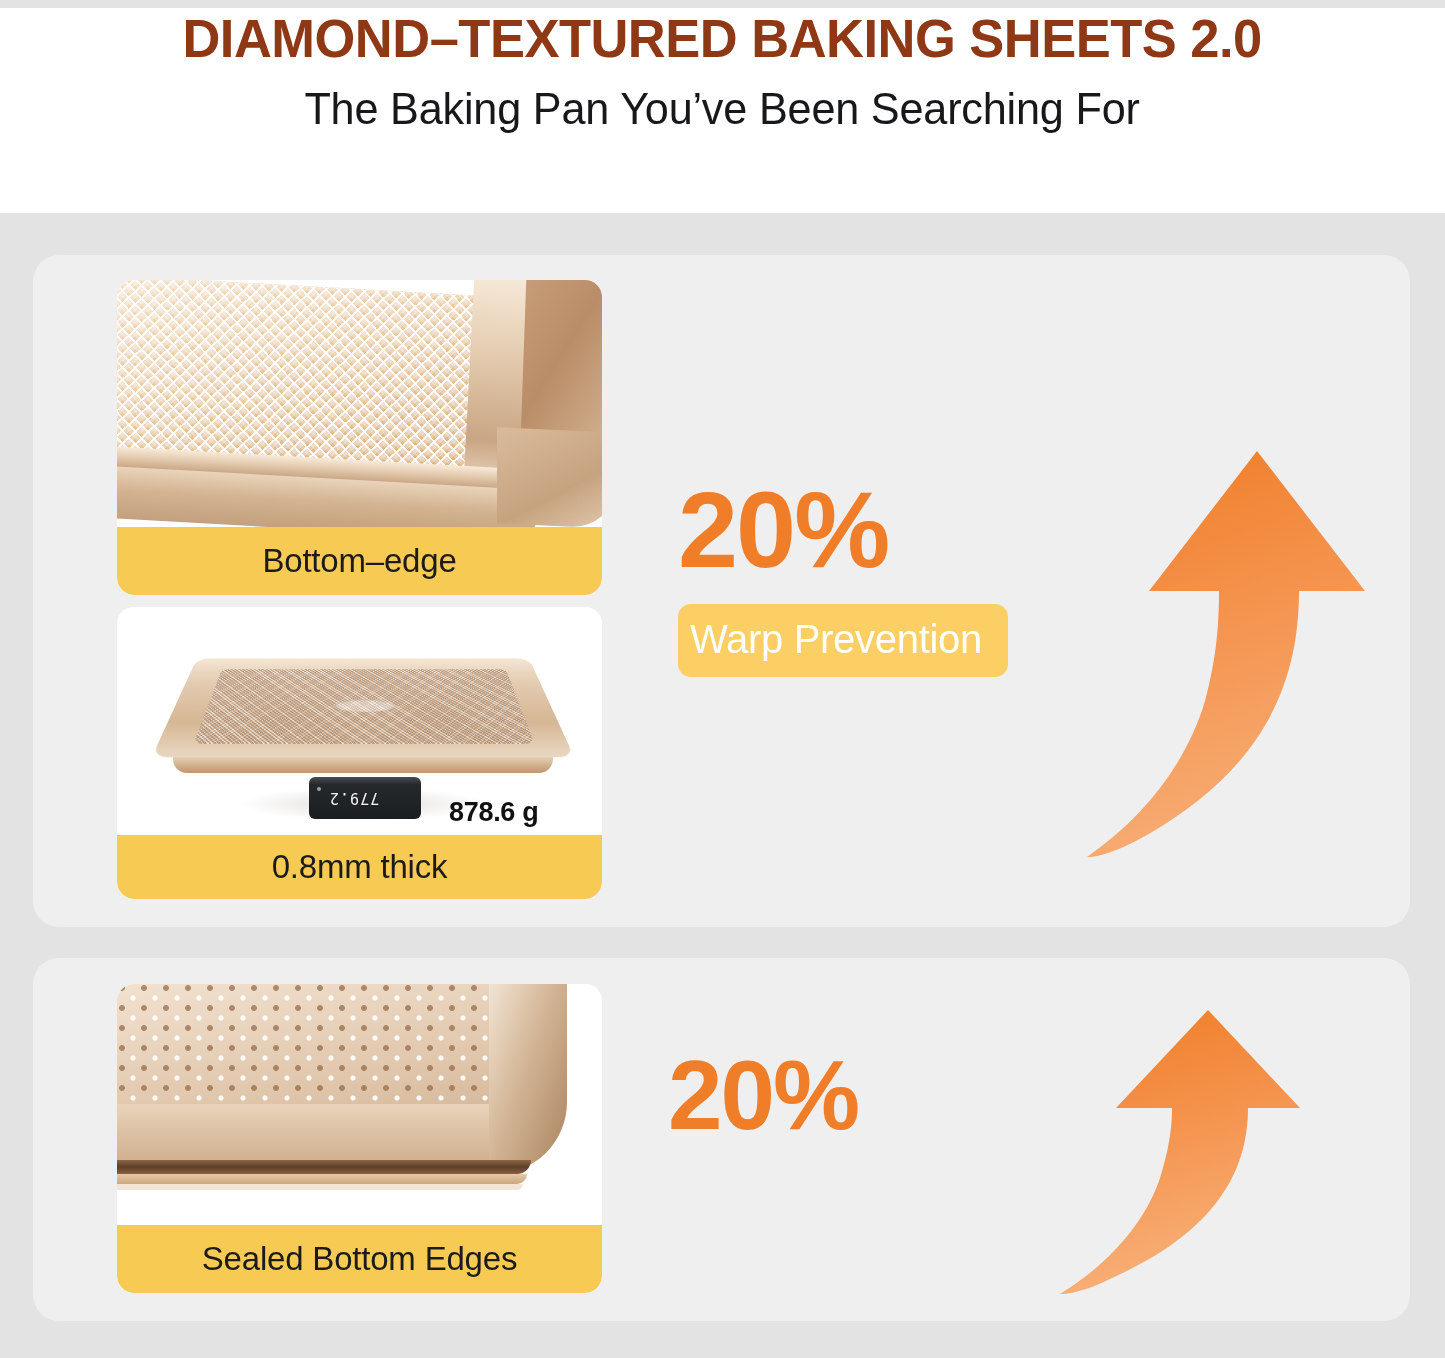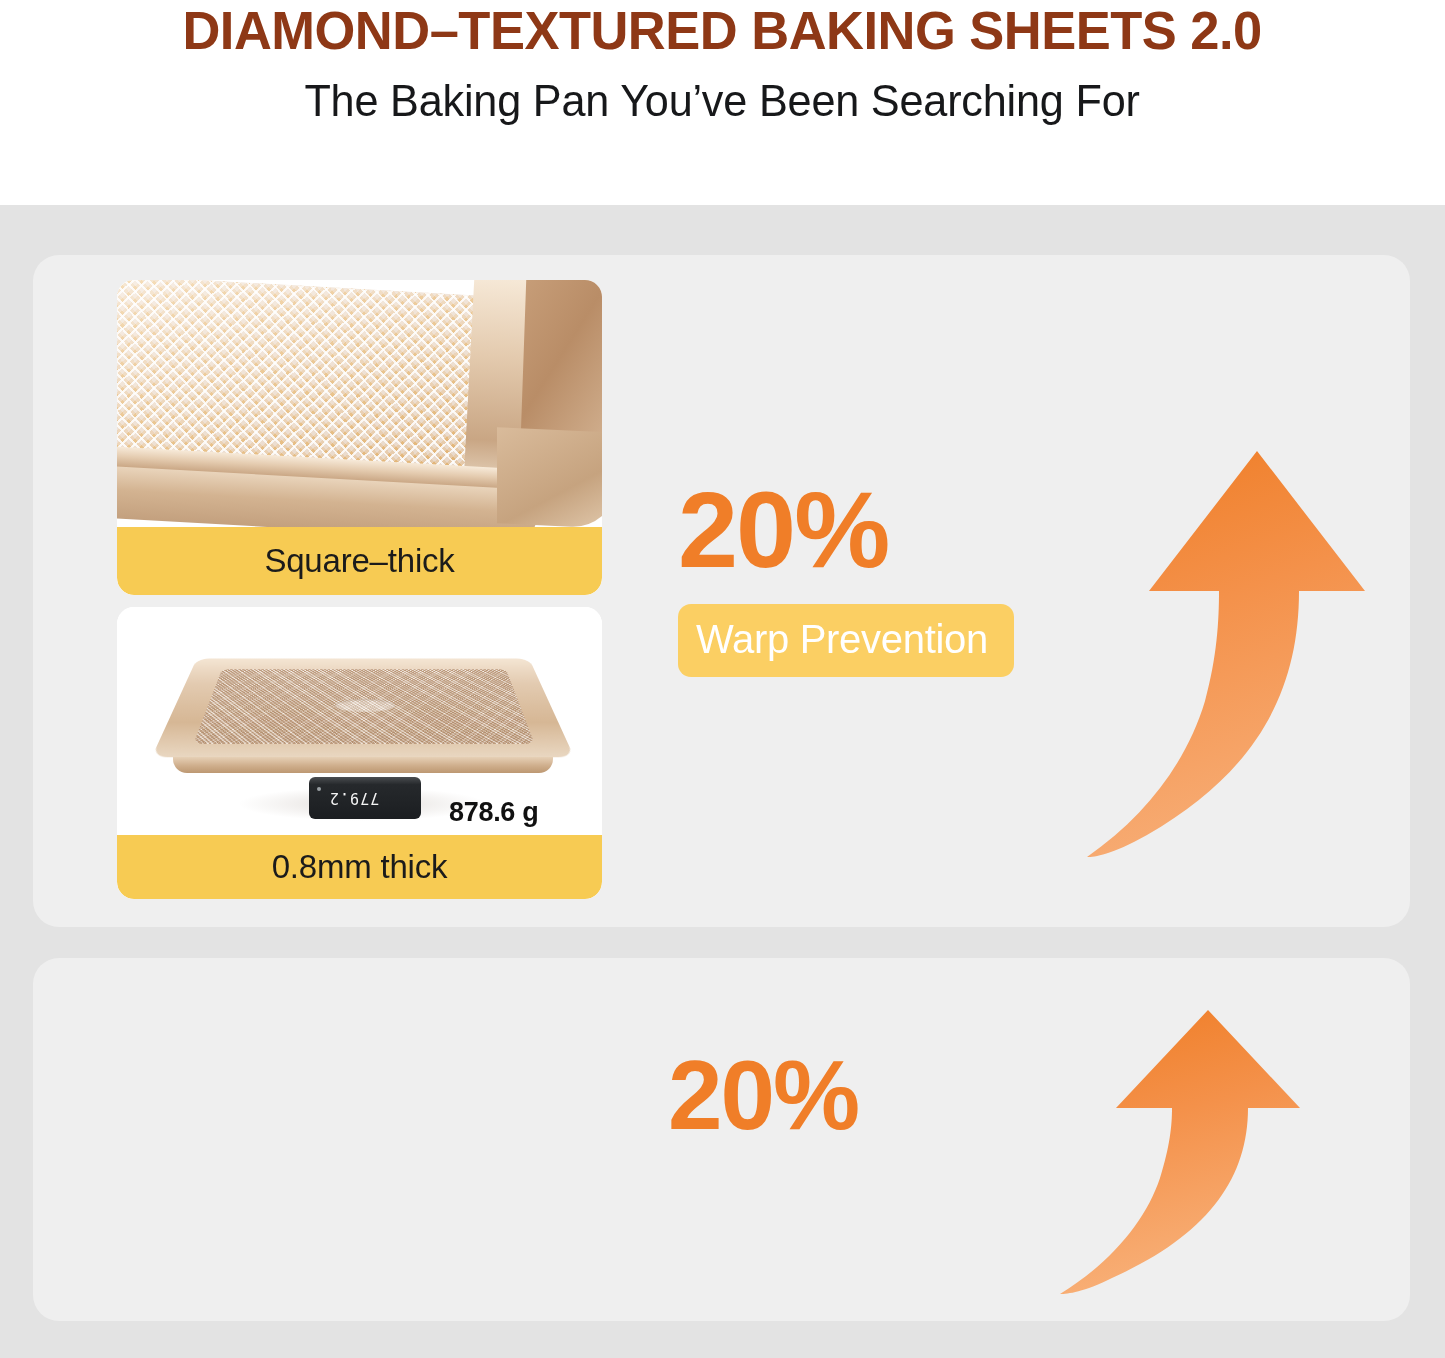--- a/index.html
+++ b/index.html
@@ -9,21 +9,21 @@
     height: 1358px;
     background: #e3e3e3;
     font-family: "Liberation Sans", sans-serif;
     overflow: hidden;
   }
 
   .page { position: relative; width: 1445px; height: 1358px; background: #e3e3e3; }
 
   
   .header {
-    position: absolute; left: 0; top: 0;
+    position: absolute; left: 0; top: 8px;
     width: 1445px; height: 205px;
     background: #ffffff;
     display: flex; flex-direction: column;
     align-items: center; justify-content: flex-start;
     padding-top: 2px;
   }
   .headline {
     font-family: "Liberation Sans", sans-serif;
     font-weight: 700;
     font-size: 53px;
@@ -138,21 +138,21 @@
     line-height: 1;
     letter-spacing: -2px;
   }
   .stat-pill {
     margin-top: 20px;
     background: #fbcf63;
     color: #ffffff;
     border-radius: 13px;
     font-size: 40px;
     font-weight: 400;
-    padding: 13px 26px 15px 18px;
+    padding: 13px 26px 15px 12px;
     letter-spacing: -0.3px;
     white-space: nowrap;
   }
   #stat-warp { left: 678px; top: 476px; }
   #stat-warp .stat-num { font-size: 108px; }
   #stat-rust { left: 668px; top: 1046px; }
   #stat-rust .stat-num { font-size: 98px; }
   #stat-rust .stat-pill { font-size: 38px; margin-top: 14px; }
 
   .arrow { position: absolute; }
@@ -213,21 +213,21 @@
                transform: skewY(3.2deg); border-radius:3px;"></div>
           <div class="rim" style="left:-12px; top:198px; width:432px; height:52px;
                background:linear-gradient(180deg,#e9d4bb 0%, #d3b391 45%, #c3a07e 100%);
                transform: skewY(3.2deg); border-radius:0 0 26px 4px;"></div>
           <div class="rim" style="left:380px; top:150px; width:120px; height:96px;
                background:linear-gradient(150deg,#d9bb9b 0%, #c6a37f 60%, #e2caae 100%);
                transform: skewY(2.6deg); border-radius:0 0 46px 0;"></div>
         </div>
       </div>
       <div class="banner" style="left:0; top:247px; width:485px; height:68px;">
-        <span>Square–thick</span>
+        <span>Bottom–edge</span>
       </div>
     </div>
 
     <div class="photo-tile" style="left:84px; top:352px; width:485px; height:292px;">
       <div class="photo" style="height:228px;">
         <div class="pan-wrap">
           <div class="photo-shadow" style="left:120px; top:180px; width:250px; height:34px;"></div>
 
           <div class="rim" style="left:60px; top:16px; width:372px; height:158px;
                background:linear-gradient(180deg,#f4e5d3 0%, #e3cbb1 30%, #d6b795 70%, #e9d7c1 100%);
@@ -277,20 +277,49 @@
           C 60 372 100 318 118 258
           C 130 214 132 178 132 148
           L 62 148
           Z"></path>
       </svg>
     </div>
   </div>
 
   <div class="card" id="card-rust">
 
+    <div class="photo-tile" style="left:84px; top:26px; width:485px; height:309px;">
+      <div class="photo" style="height:241px;">
+        <div class="pan-wrap">
+
+          <div class="dot-field" style="left:-6px; top:-6px; width:430px; height:162px;
+               border-radius:0 0 64px 0;"></div>
+
+          <div class="rim" style="left:-6px; top:120px; width:430px; height:64px;
+               background:linear-gradient(180deg,#e9d4bb 0%, #ddc3a6 40%, #cdad8c 100%);
+               border-radius:0 0 68px 0;"></div>
+
+          <div class="rim" style="left:372px; top:-8px; width:78px; height:198px;
+               background:linear-gradient(110deg,#f3e6d6 0%, #d3b696 45%, #a9825d 100%);
+               border-radius:0 0 72px 0;"></div>
+
+          <div style="position:absolute; left:-6px; top:176px; width:420px; height:14px;
+               background:linear-gradient(180deg,#8d6342 0%, #5d3f29 50%, #8a6040 100%);
+               border-radius:0 0 60px 0;"></div>
+          <div style="position:absolute; left:-6px; top:190px; width:416px; height:10px;
+               background:linear-gradient(180deg,#e6c9a8 0%, #cba77f 100%);
+               border-radius:0 0 54px 0;"></div>
+          <div style="position:absolute; left:-6px; top:200px; width:412px; height:6px;
+               background:#f3e6d6; border-radius:0 0 48px 0;"></div>
+        </div>
+      </div>
+      <div class="banner" style="left:0; top:241px; width:485px; height:68px;">
+        <span>Sealed Bottom Edges</span>
+      </div>
+    </div>
 
     <div class="stat" id="stat-rust" style="left:635px; top:88px;">
       <div class="stat-num">20%</div>
     </div>
 
     <div class="arrow" id="arrow-rust" style="left:1027px; top:46px;">
       <svg viewBox="0 0 244 292" width="244" height="292" aria-hidden="true">
         <defs>
           <linearGradient id="gradRust" x1="0" y1="0" x2="0.25" y2="1">
             <stop offset="0%" stop-color="#ef7c24"></stop>

